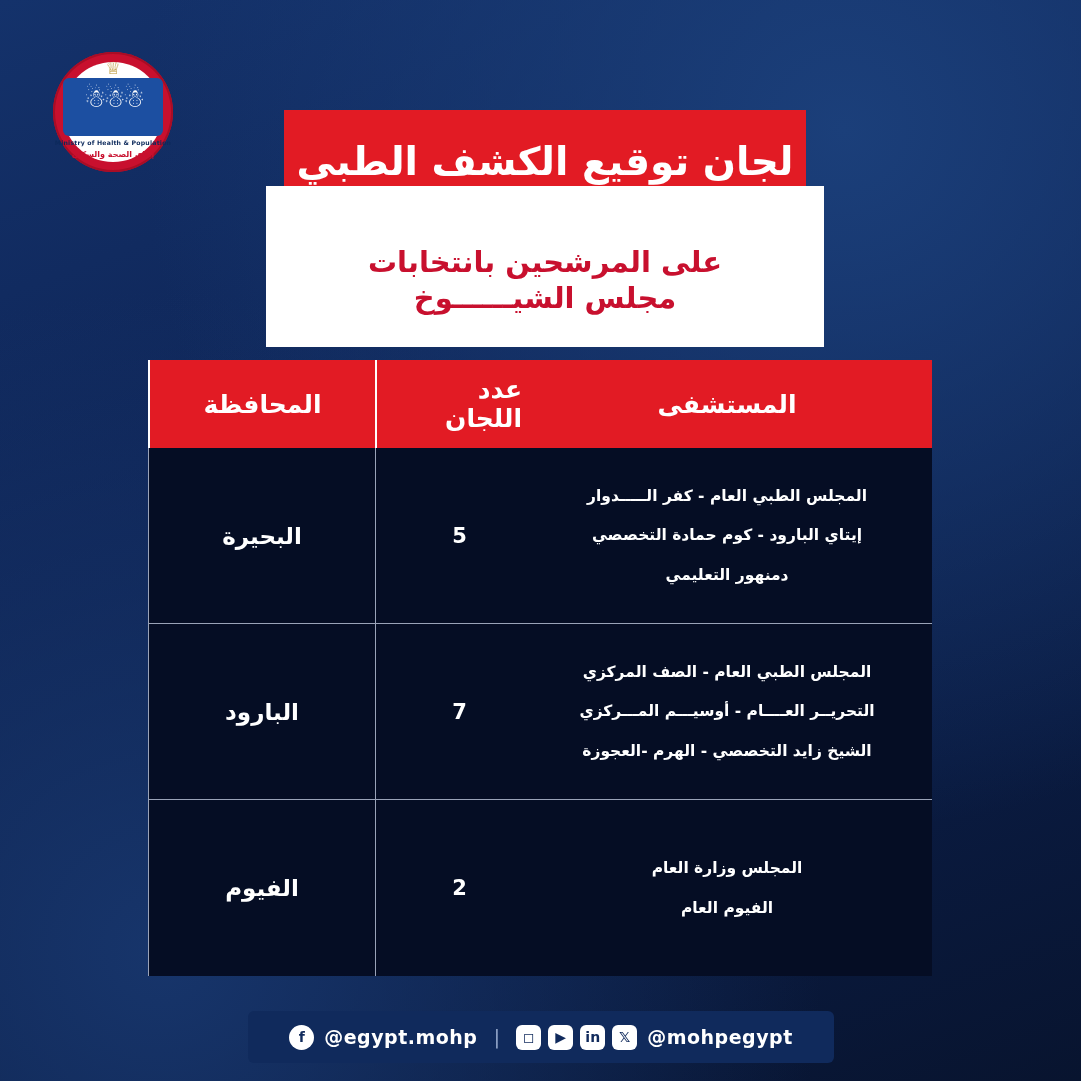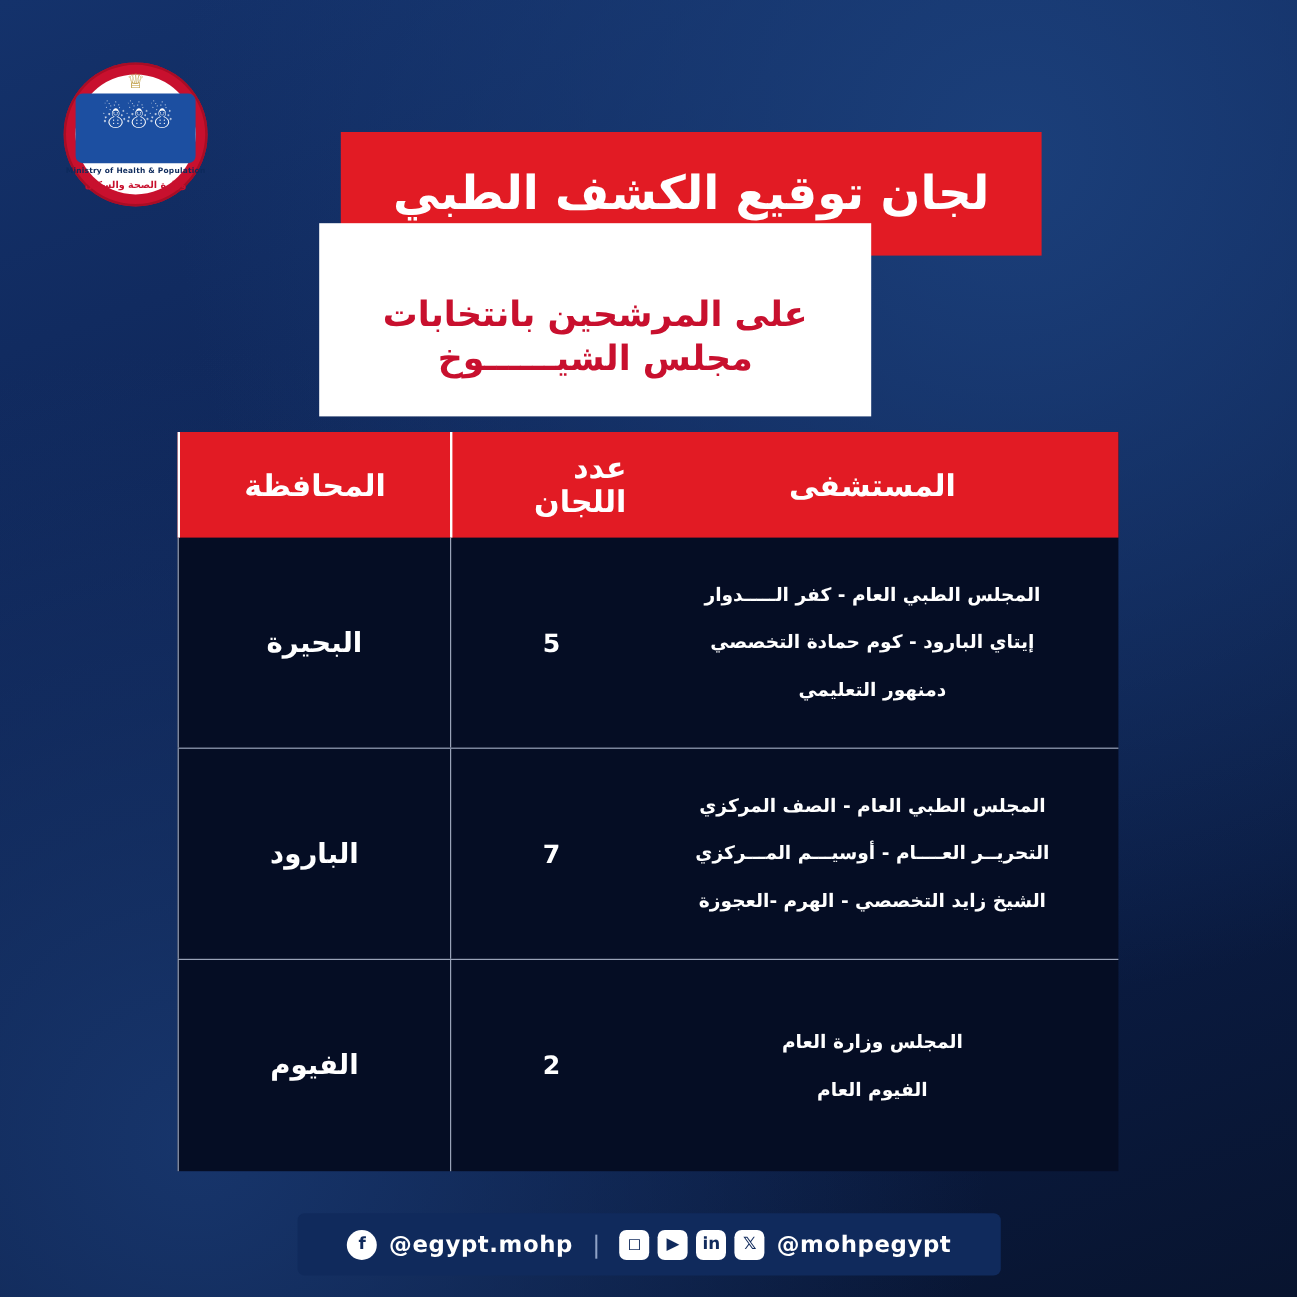--- a/index.html
+++ b/index.html
@@ -93,39 +93,39 @@
     font-size: 8px;
     font-weight: bold;
     color: #c8102e;
   }
 
   
   .title-red {
     position: absolute;
     top: 110px;
     left: 284px;
-    width: 584px;
+    width: 522px;
     height: 103px;
     background: #e21b24;
     display: flex;
     align-items: center;
     justify-content: center;
   }
   .title-red span {
     color: #ffffff;
     font-size: 39px;
     font-weight: bold;
     letter-spacing: 0px;
   }
 
   .title-white {
     position: absolute;
     top: 186px;
     left: 266px;
-    width: 460px;
+    width: 558px;
     height: 161px;
     background: #ffffff;
     display: flex;
     flex-direction: column;
     align-items: center;
     justify-content: center;
     padding-top: 26px;
     gap: 2px;
   }
   .title-white .l1 {
@@ -245,21 +245,21 @@
 
 <div class="poster">
 
   <div class="logo">
     <div class="logo-outer"></div>
     <div class="logo-inner"></div>
     <div class="logo-band"></div>
     <div class="logo-eagle">♕</div>
     <div class="logo-figs">☃☃☃</div>
     <div class="logo-text-en">Ministry of Health &amp; Population</div>
-    <div class="logo-text-ar">وزارة الصحة والسكان</div>
+    <div class="logo-text-ar">إيتاي الصحة والسكان</div>
   </div>
 
   <div class="title-red">
     <span>لجان توقيع الكشف الطبي</span>
   </div>
 
   <div class="title-white">
     <div class="l1">على المرشحين بانتخابات</div>
     <div class="l2">مجلس الشيــــــوخ</div>
   </div>

